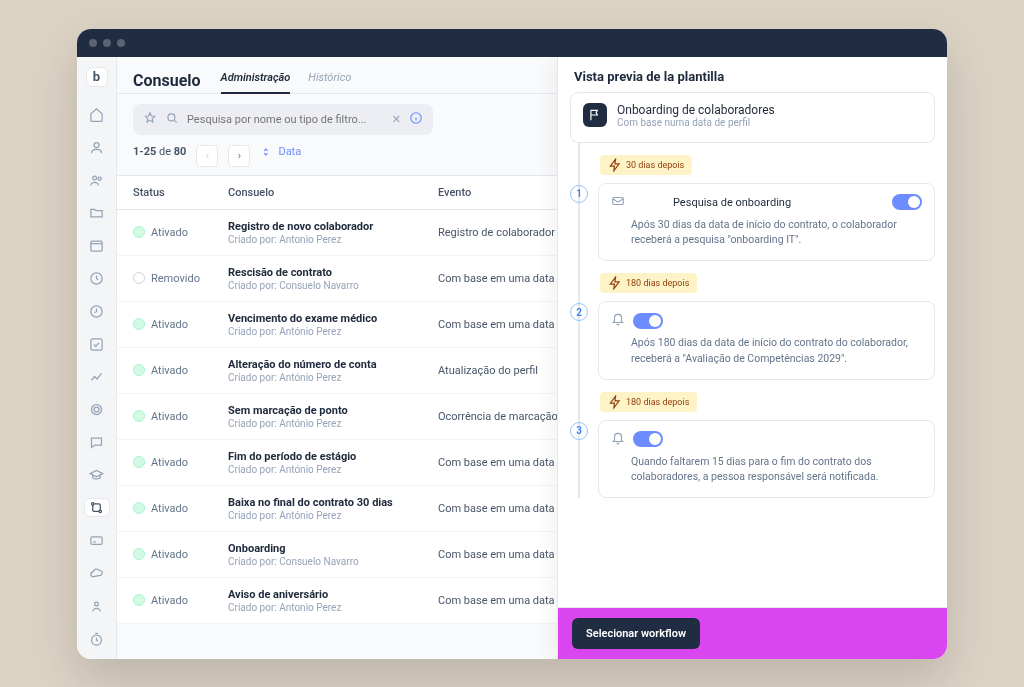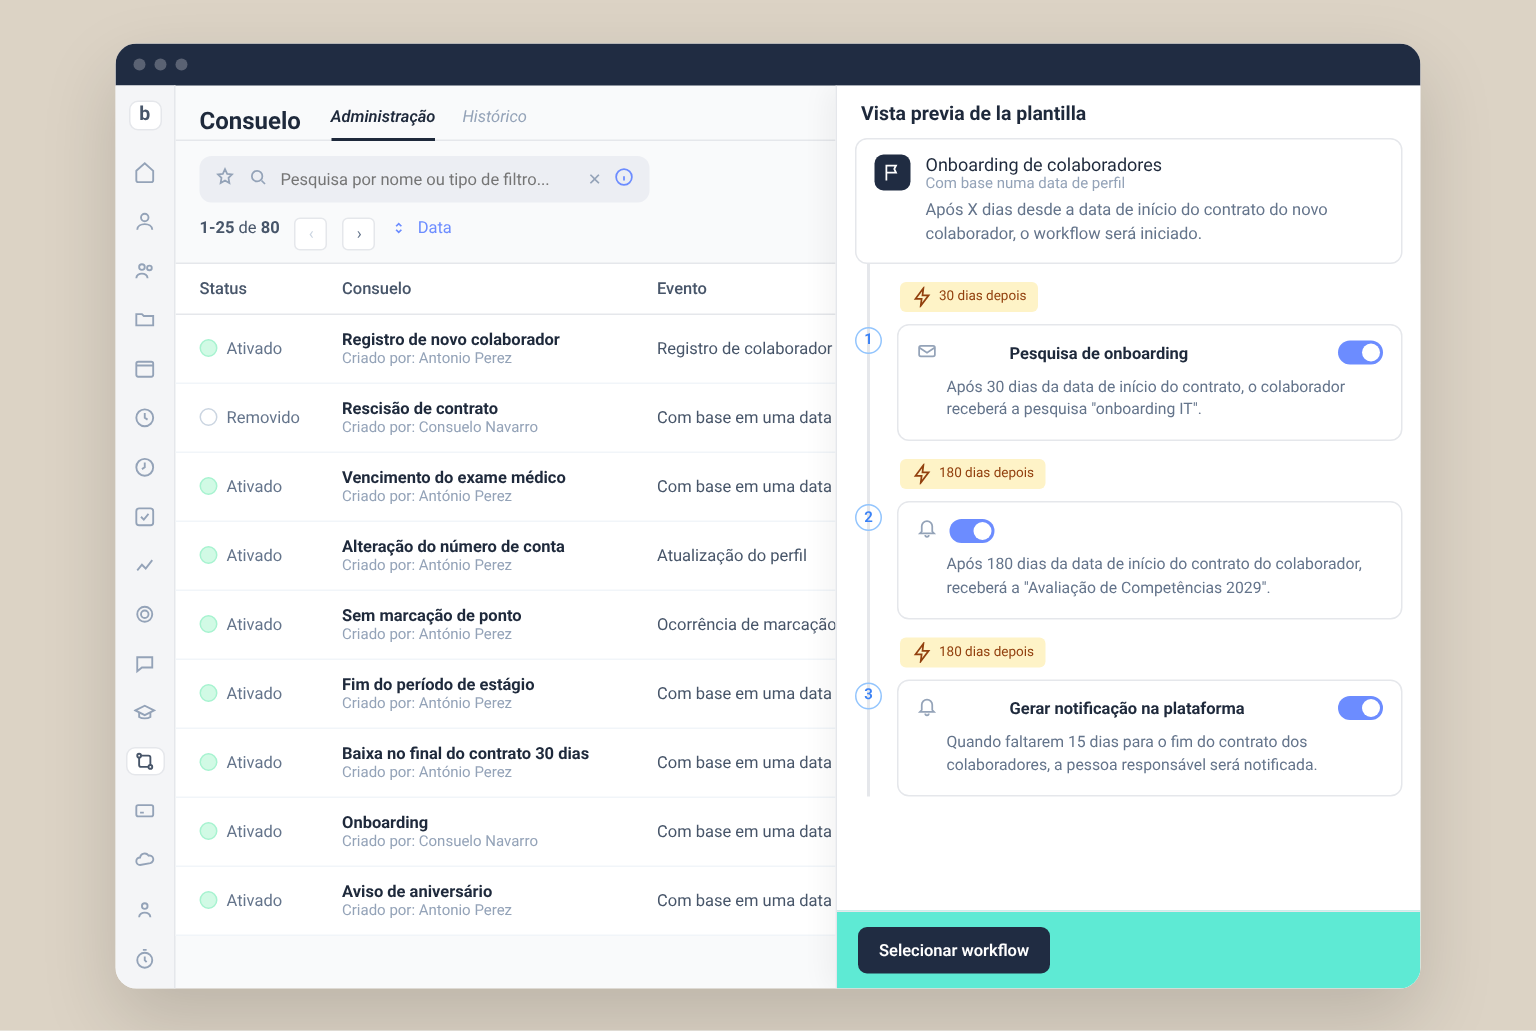--- a/index.html
+++ b/index.html
@@ -51,27 +51,27 @@
 .card-ic { width: 24px; height: 24px; border-radius: 6px; background: #202C42; color: #fff; display: flex; align-items: center; justify-content: center; font-size: 12px; flex-shrink: 0; }
 .card-title { font-size: 12px; font-weight: 400; color: #1E293B; }
 .card-sub { font-size: 10px; color: #94A3B8; }
 .card-desc { font-size: 11px; color: #64748B; line-height: 1.5; margin-left: 34px; }
 .delay-chip { display: inline-flex; align-items: center; gap: 4px; background: #FEF3C7; color: #92400E; font-size: 9px; padding: 3px 8px; border-radius: 4px; margin: 12px 0 8px 30px; position: relative; }
 .step-row { display: flex; gap: 10px; align-items: flex-start; }
 .step-num { width: 18px; height: 18px; border: 1.5px solid #93C5FD; color: #3B82F6; border-radius: 50%; display: flex; align-items: center; justify-content: center; font-size: 10px; font-weight: 600; margin-top: 2px; flex-shrink: 0; position: relative; }
 .step-card { flex: 1; border: 1px solid #E5E7EB; border-radius: 8px; padding: 10px 12px 12px; position: relative; }
 .step-head { display: flex; align-items: center; gap: 8px; margin-bottom: 6px; }
 .step-ic { color: #94A3B8; font-size: 12px; }
-.step-title { font-size: 11px; font-weight: 700; color: #1E293B; flex: 1; padding-left: 40px; }
+.step-title { font-size: 11px; font-weight: 400; color: #1E293B; flex: 1; padding-left: 40px; }
 .toggle { width: 30px; height: 16px; background: #6C8CFF; border-radius: 10px; position: relative; cursor: pointer; }
 .toggle::after { content: ""; position: absolute; width: 12px; height: 12px; background: #fff; border-radius: 50%; top: 2px; right: 2px; }
 .step-desc { font-size: 10.5px; color: #64748B; line-height: 1.5; margin-left: 20px; }
 .timeline { position: relative; }
 .timeline::before { content: ""; position: absolute; left: 8px; top: 0; bottom: 0; width: 1.5px; background: #E5E7EB; z-index: -1; }
-.footer { border-top: 1px solid #E5E7EB; padding: 10px 14px; background: #5eead4; }
+.footer { border-top: 1px solid #E5E7EB; padding: 10px 14px; background: #d946ef; }
 .select-btn { background: #202C42; color: #fff; font-size: 11px; font-weight: 600; padding: 9px 14px; border: none; border-radius: 6px; cursor: pointer; }
 svg { width: 14px; height: 14px; }
 .sidebar svg { width: 15px; height: 15px; }
 </style>
 </head>
 <body>
 
 <div class="outer-frame">
   <div class="window">
     <div class="titlebar">
@@ -358,21 +358,20 @@
                 <div class="card-ic">
                     <svg viewBox="0 0 24 24" fill="none" stroke="currentColor" stroke-width="2">
                       <path d="M5 3v18M5 4h11l-2 4 2 4H5"></path>
                     </svg>
                   </div>
                 <div>
                   <div class="card-title">Onboarding de colaboradores</div>
                   <div class="card-sub">Com base numa data de perfil</div>
                 </div>
               </div>
-              <div class="card-desc">Após X dias desde a data de início do contrato do novo colaborador, o workflow será iniciado.</div>
             </div>
 
             <div class="timeline">
               <div class="delay-chip">
                   <svg width="9" height="9" viewBox="0 0 24 24" fill="none" stroke="currentColor" stroke-width="2">
                     <path d="M13 2L4 14h7l-1 8 9-12h-7z"></path>
                   </svg>
                   <span>30 dias depois</span>
                 </div>
               <div class="step-row">
@@ -417,21 +416,20 @@
                   <span>180 dias depois</span>
                 </div>
               <div class="step-row">
                 <div class="step-num">3</div>
                 <div class="step-card">
                   <div class="step-head">
                     <span class="step-ic"><svg viewBox="0 0 24 24" fill="none" stroke="currentColor" stroke-width="2">
                           <path d="M6 16V10a6 6 0 1112 0v6l2 2H4z"></path>
                           <path d="M10 20a2 2 0 004 0"></path>
                         </svg></span>
-                    <div class="step-title">Gerar notificação na plataforma</div>
                     <div class="toggle"></div>
                   </div>
                   <div class="step-desc">Quando faltarem 15 dias para o fim do contrato dos colaboradores, a pessoa responsável será notificada.</div>
                 </div>
               </div>
             </div>
           </div>
           <div class="footer">
             <button class="select-btn">Selecionar workflow</button>
           </div>

